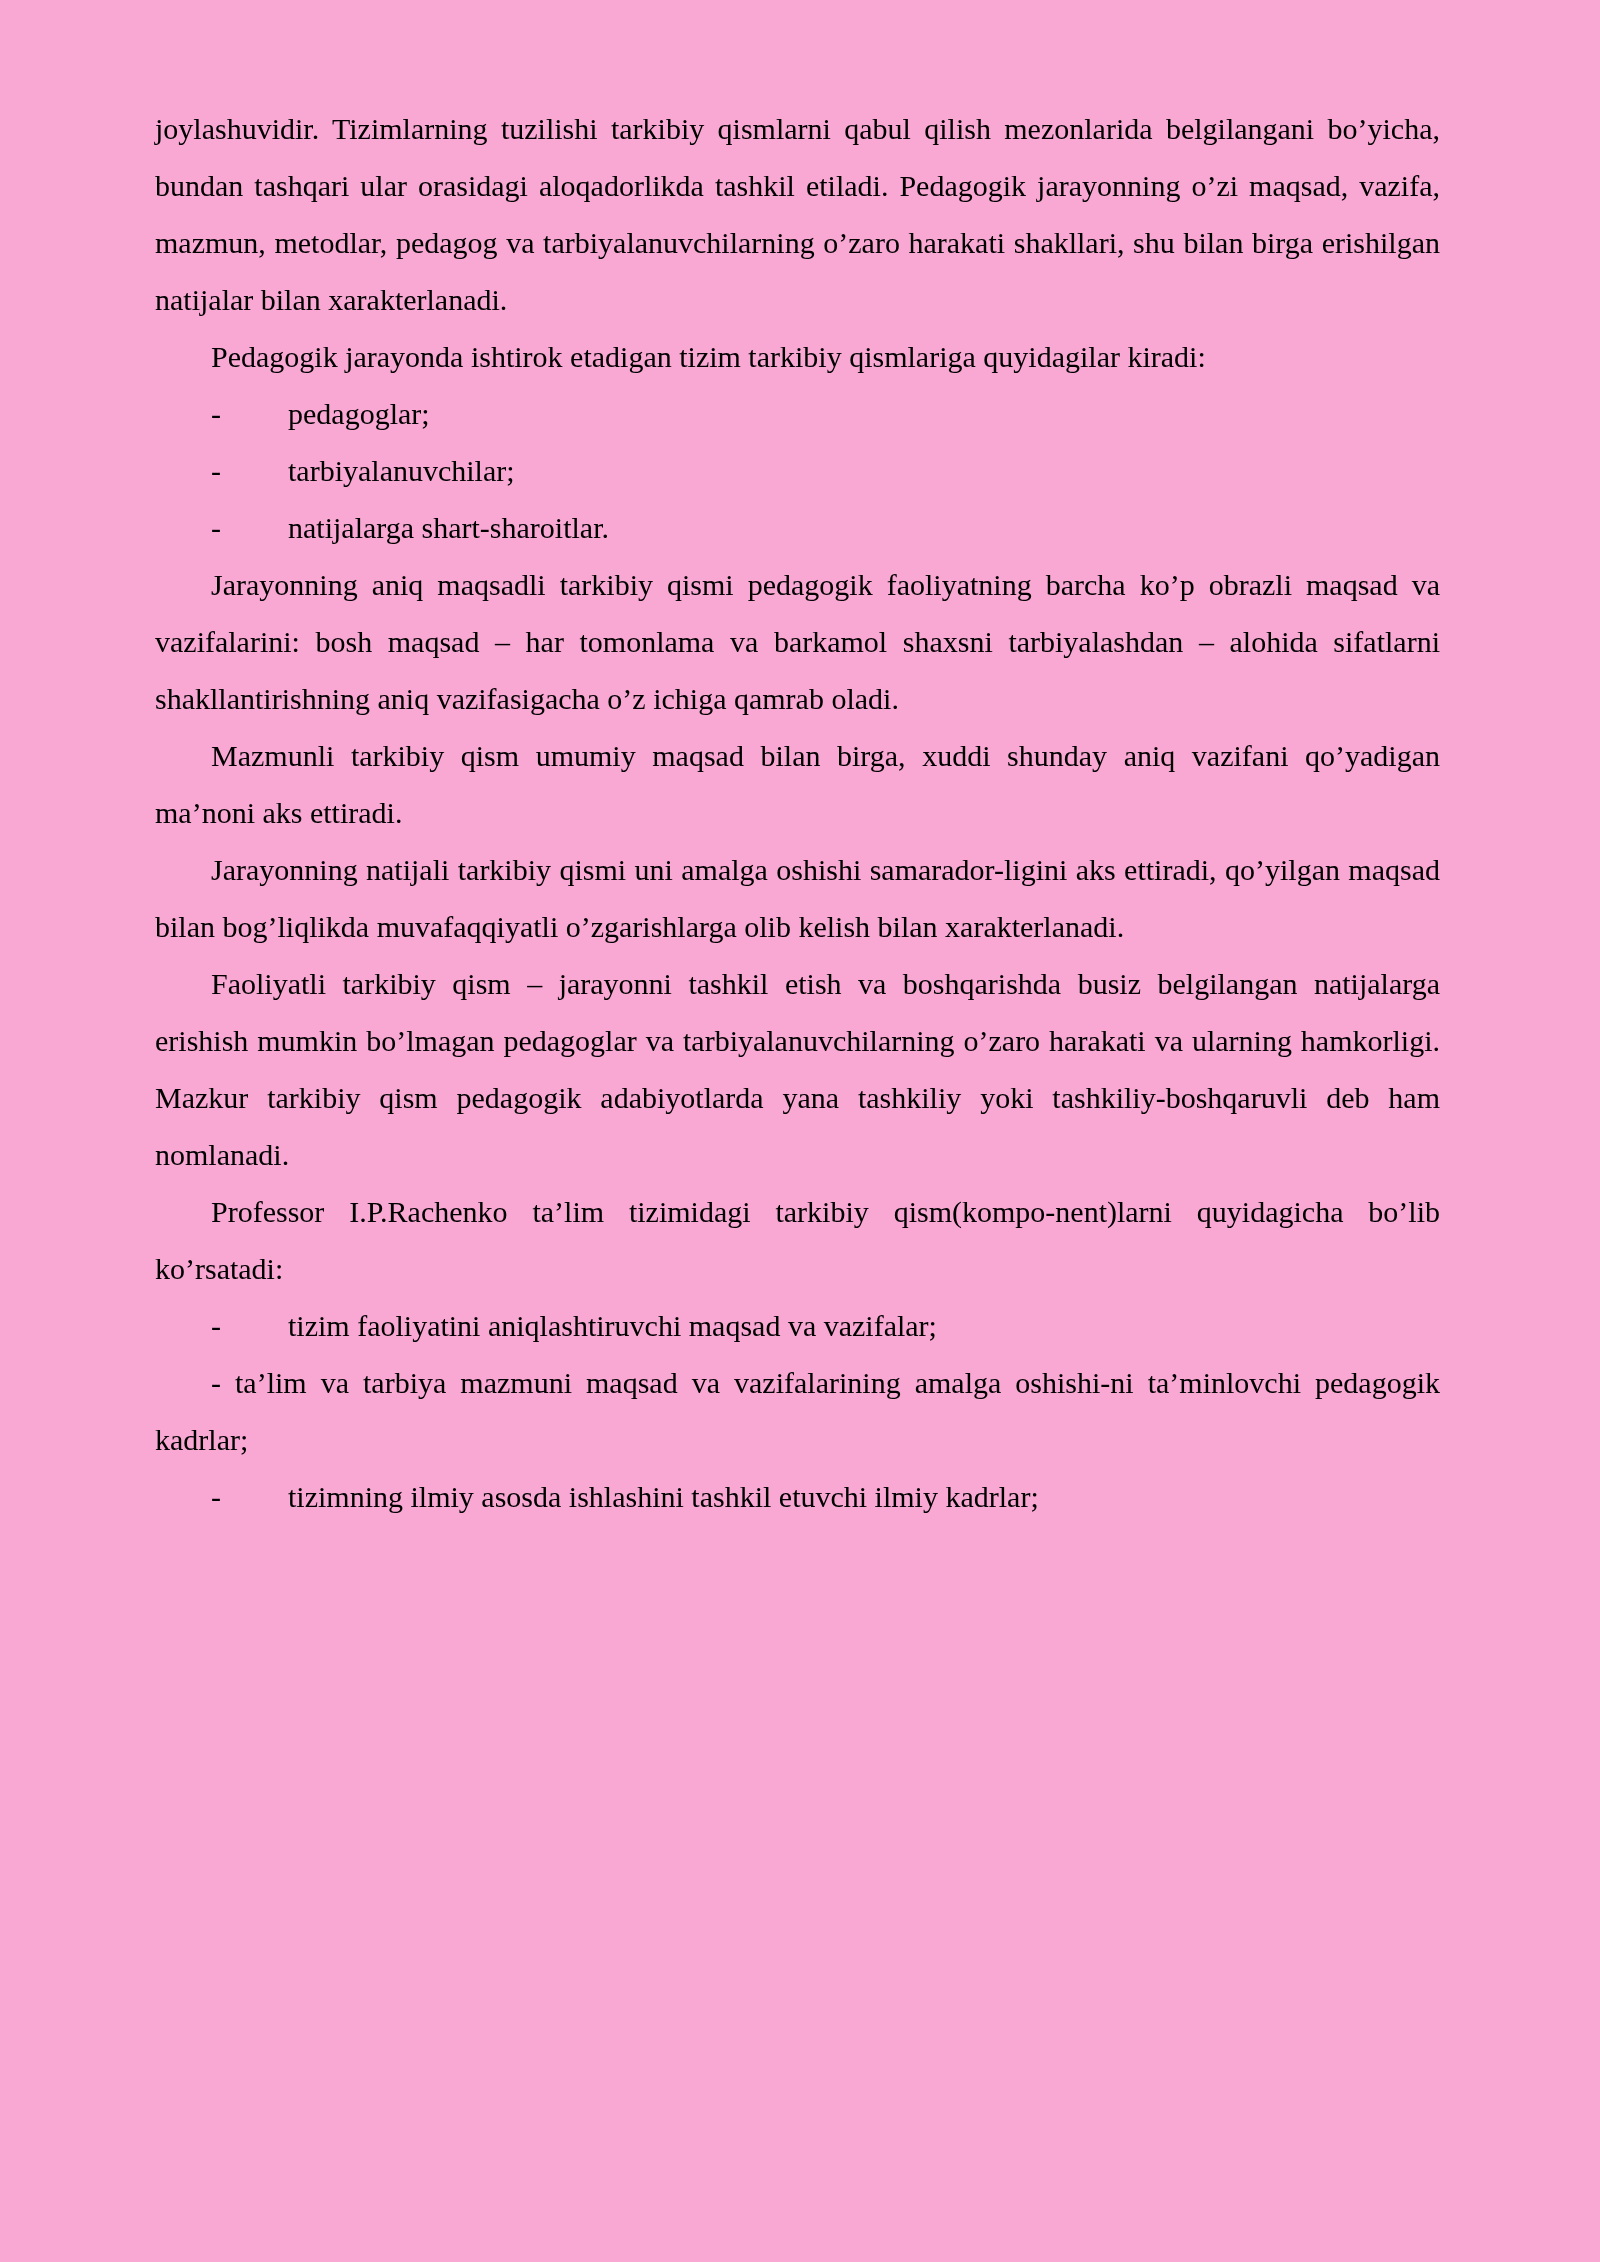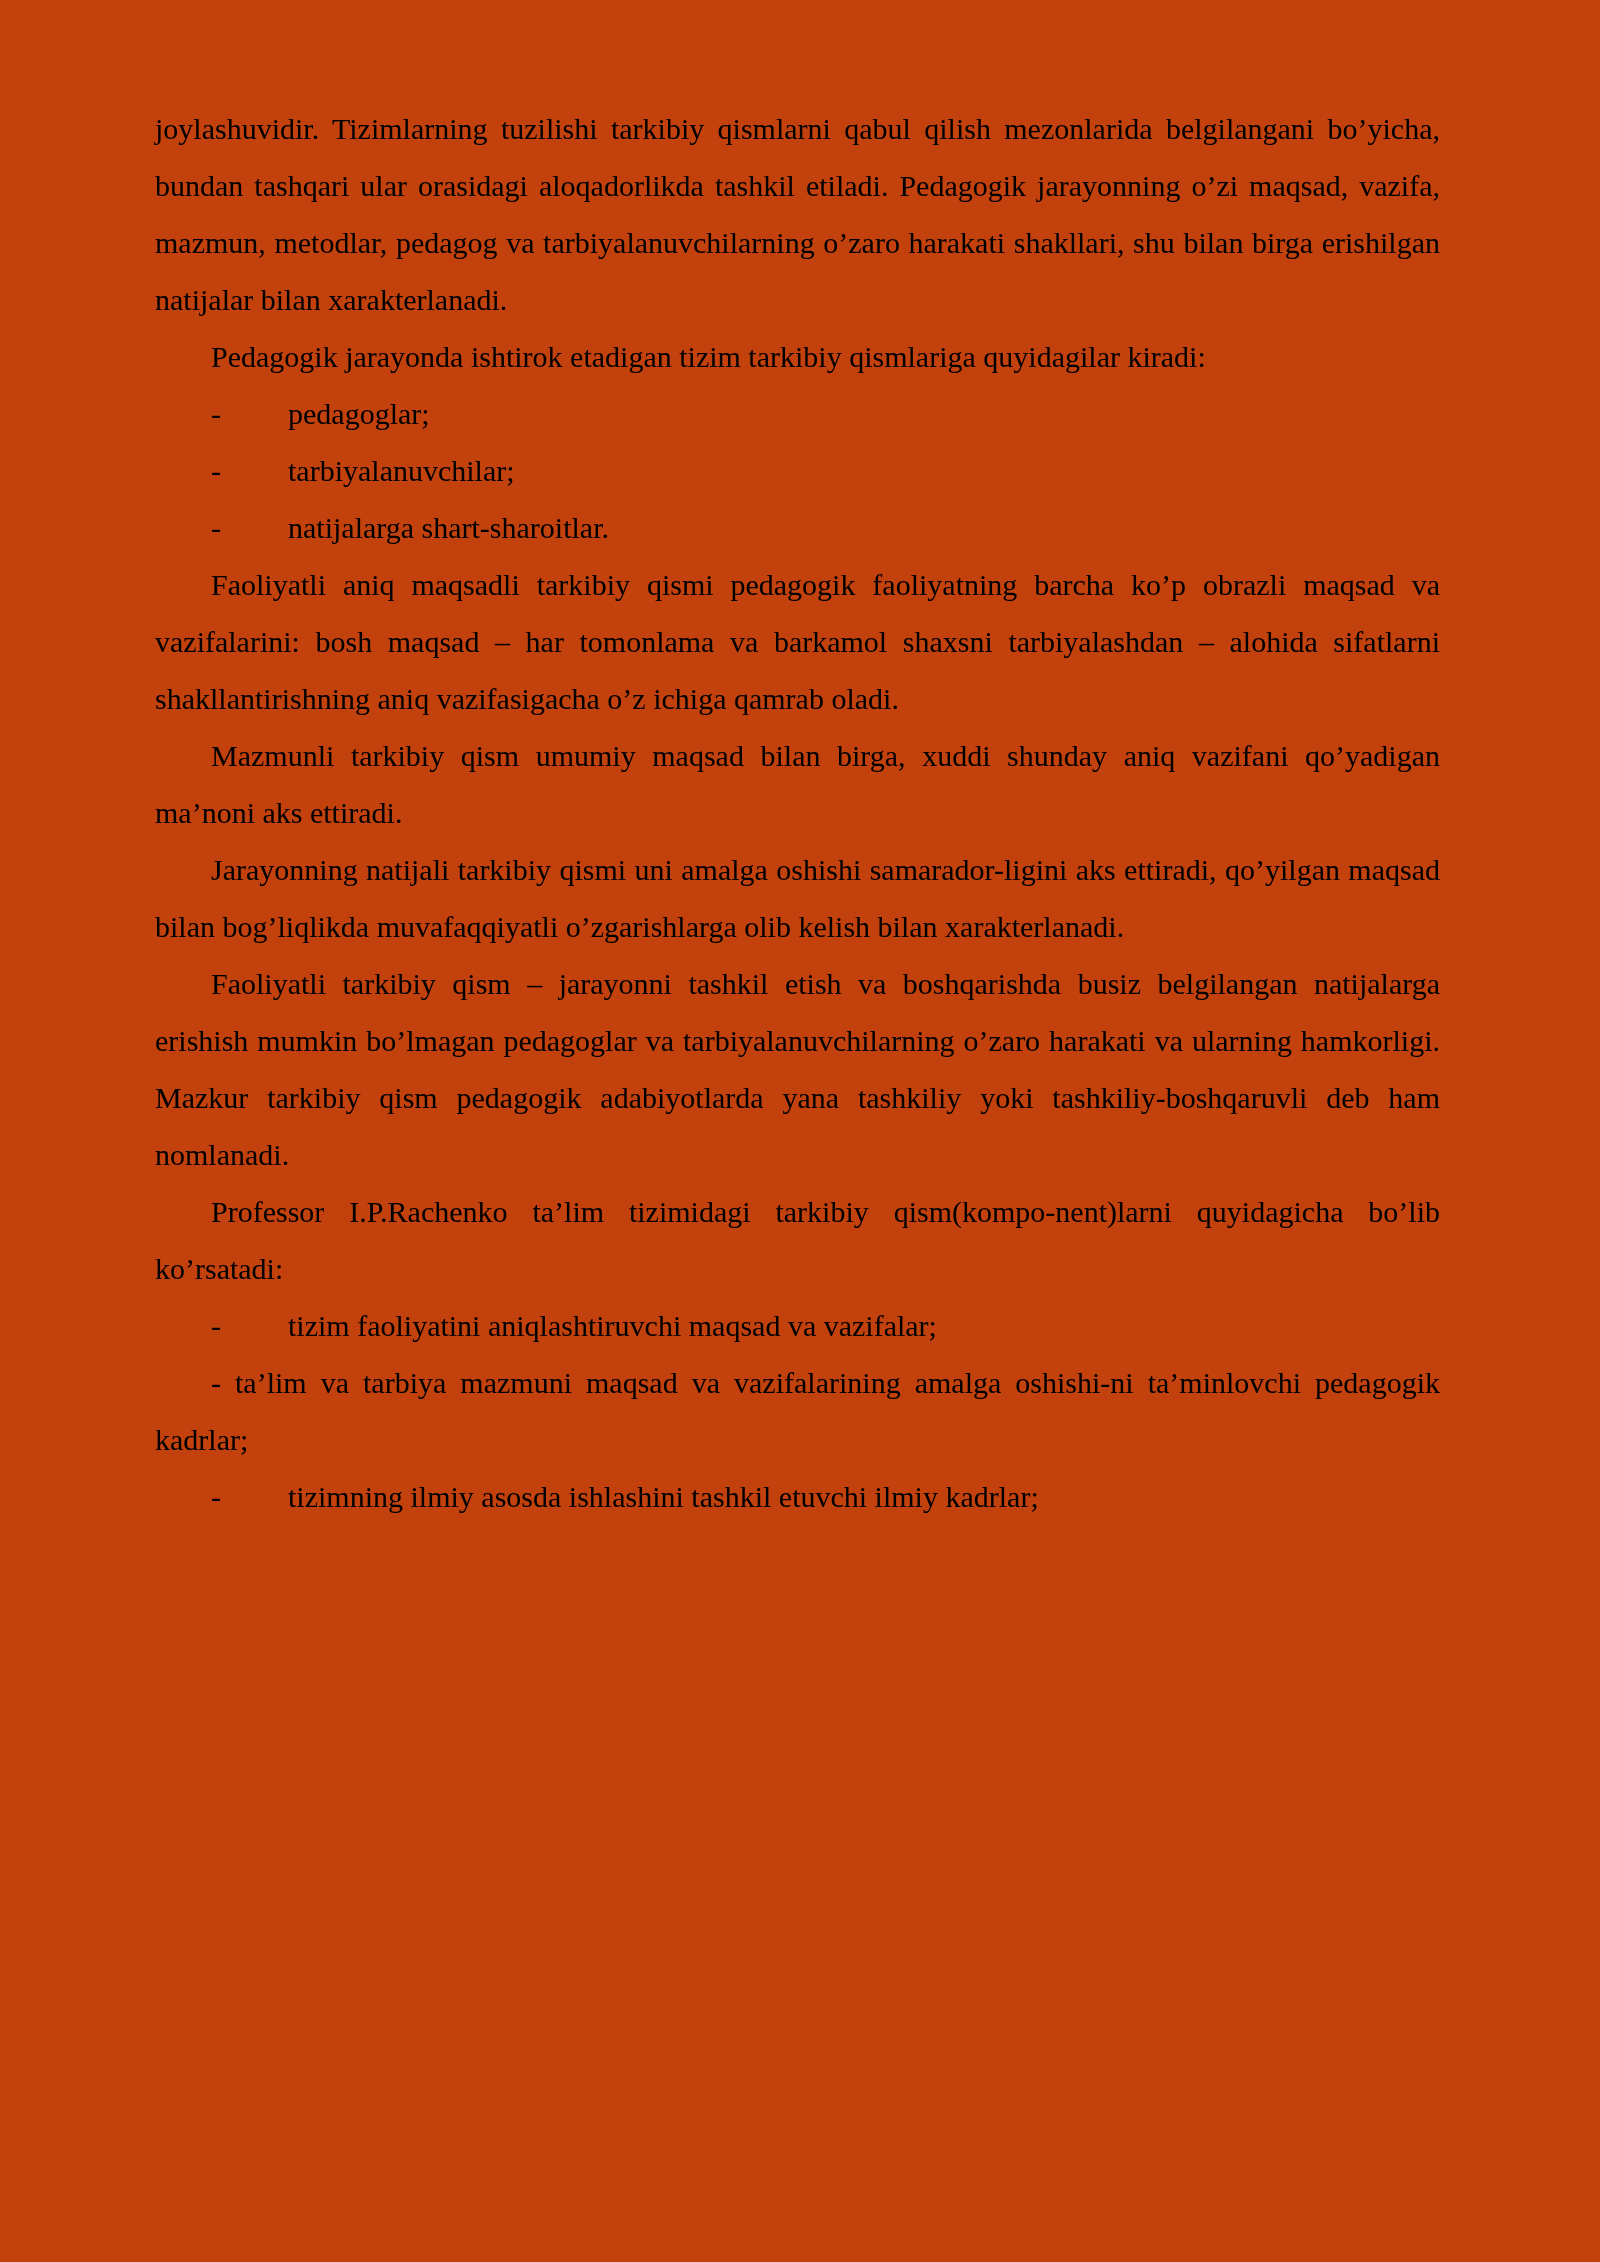--- a/index.html
+++ b/index.html
@@ -11,21 +11,21 @@
     width: 1600px;
     height: 2262px;
     font-family: "Liberation Serif", "DejaVu Serif", serif;
     color: #000000;
     -webkit-font-smoothing: antialiased;
   }
   .page {
     position: relative;
     width: 1600px;
     height: 2262px;
-    background: #c2410c;
+    background: #f9a8d4;
     box-sizing: border-box;
     padding: 100px 160px 70px 155px;
   }
   .body-text {
     font-size: 30px;
     line-height: 1.90;
     text-align: justify;
     text-justify: inter-word;
     letter-spacing: 0px;
     word-spacing: 0px;
@@ -98,21 +98,21 @@
         </div>
       </li>
       <li>
         <div class="dash-row">
           <span class="dash">-</span>
           <span class="dash-text">natijalarga shart-sharoitlar.</span>
         </div>
       </li>
     </ul>
 
-    <p class="para-indent">Faoliyatli aniq maqsadli tarkibiy qismi pedagogik faoliyatning barcha ko’p obrazli maqsad va vazifalarini: bosh maqsad – har tomonlama va barkamol shaxsni tarbiyalashdan – alohida sifatlarni shakllantirishning aniq vazifasigacha o’z ichiga qamrab oladi.</p>
+    <p class="para-indent">Jarayonning aniq maqsadli tarkibiy qismi pedagogik faoliyatning barcha ko’p obrazli maqsad va vazifalarini: bosh maqsad – har tomonlama va barkamol shaxsni tarbiyalashdan – alohida sifatlarni shakllantirishning aniq vazifasigacha o’z ichiga qamrab oladi.</p>
 
     <p class="para-indent">Mazmunli tarkibiy qism umumiy maqsad bilan birga, xuddi shunday aniq vazifani qo’yadigan ma’noni aks ettiradi.</p>
 
     <p class="para-indent">Jarayonning natijali tarkibiy qismi uni amalga oshishi samarador-ligini aks ettiradi, qo’yilgan maqsad bilan bog’liqlikda muvafaqqiyatli o’zgarishlarga olib kelish bilan xarakterlanadi.</p>
 
     <p class="para-indent">Faoliyatli tarkibiy qism – jarayonni tashkil etish va boshqarishda busiz belgilangan natijalarga erishish mumkin bo’lmagan pedagoglar va tarbiyalanuvchilarning o’zaro harakati va ularning hamkorligi. Mazkur tarkibiy qism pedagogik adabiyotlarda yana tashkiliy yoki tashkiliy-boshqaruvli deb ham nomlanadi.</p>
 
     <p class="para-indent">Professor I.P.Rachenko ta’lim tizimidagi tarkibiy qism(kompo-nent)larni quyidagicha bo’lib ko’rsatadi:</p>
 
     <ul class="dash-list">

